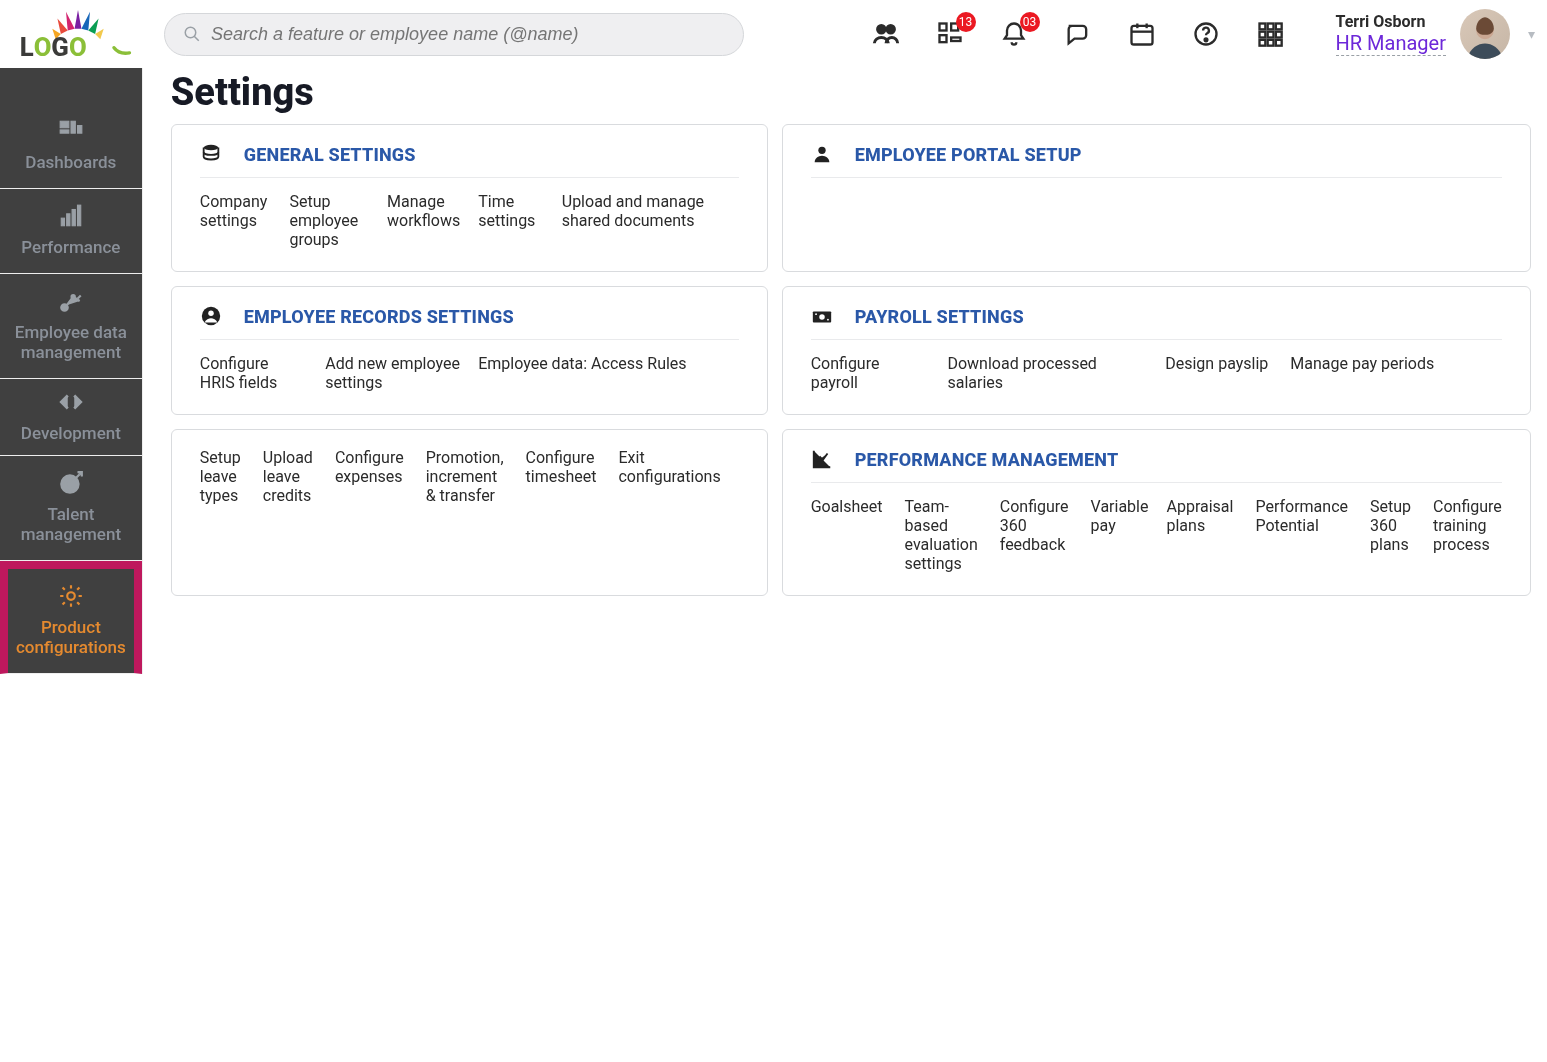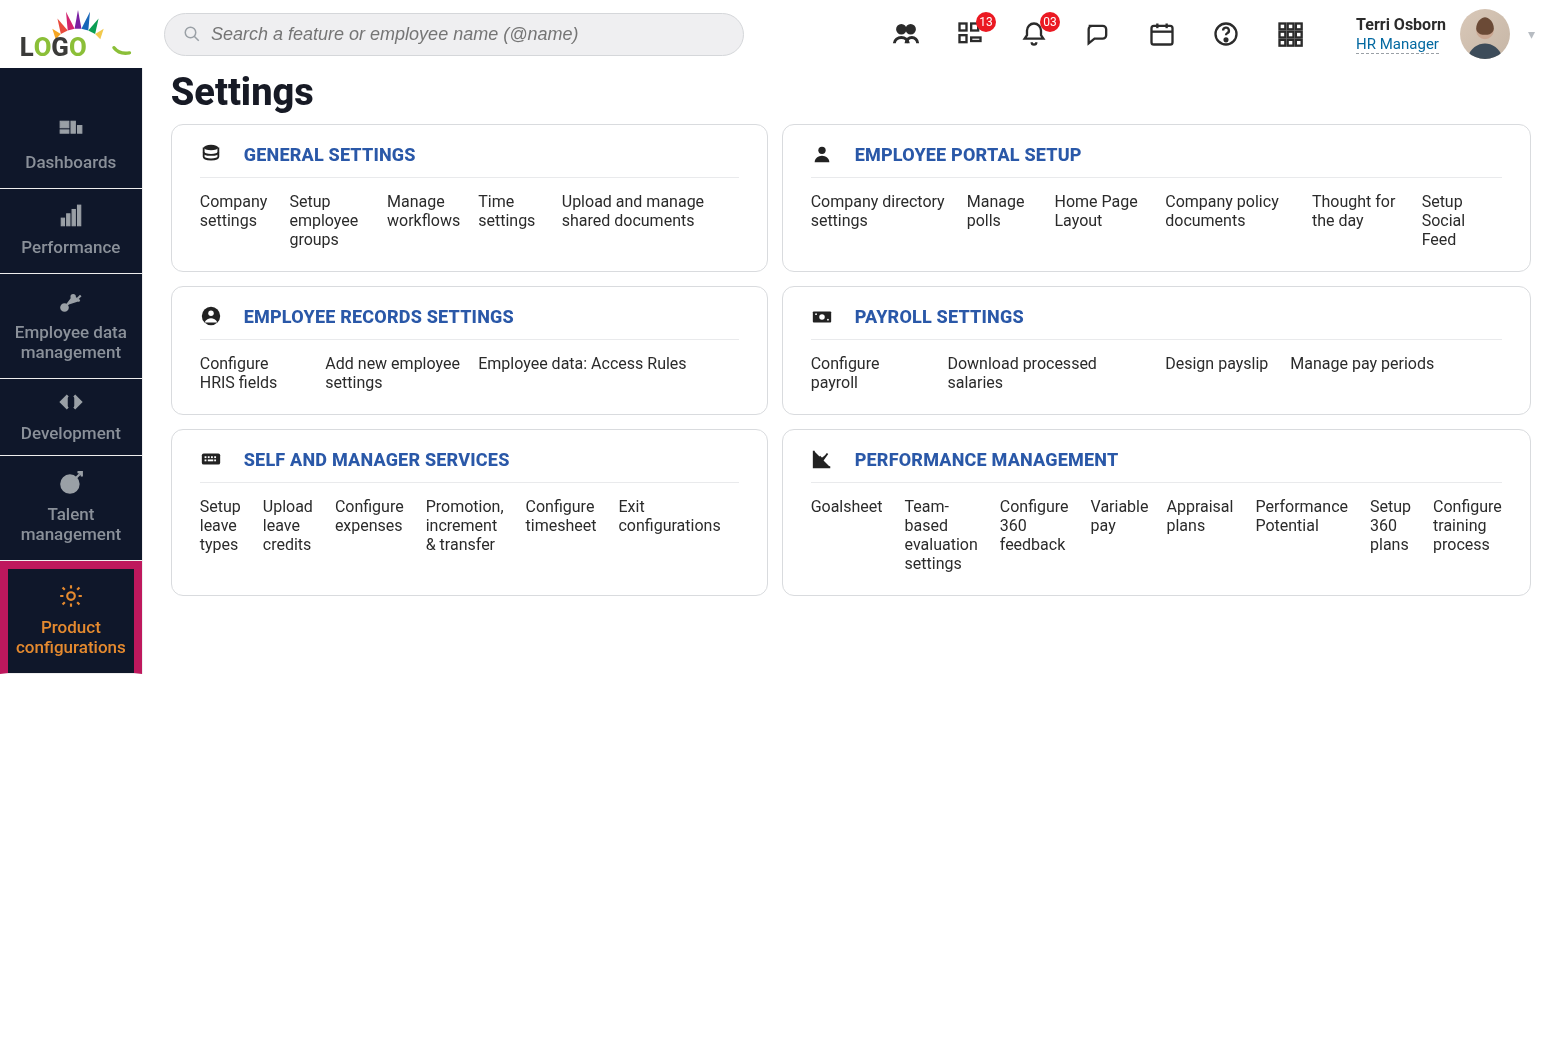--- a/index.html
+++ b/index.html
@@ -16,40 +16,40 @@
   .search-box input { border:none; background:transparent; outline:none; font-size:18px; width:100%; font-style:italic; color:#0c4a6e; }
   .search-box svg { width:18px; height:18px; flex-shrink:0; }
   .header-spacer { flex:1; }
   .header-icons { display:flex; align-items:center; gap:32px; }
   .hicon { position:relative; cursor:pointer; display:flex; align-items:center; justify-content:center; width:32px; height:32px; }
   .hicon svg { width:28px; height:28px; stroke:#2b2b2b; fill:none; stroke-width:2; }
   .badge { position:absolute; top:-6px; right:-10px; background:#eb1922; color:#fff; font-size:12px; font-weight:400; border-radius:50%; min-width:20px; height:20px; display:flex; align-items:center; justify-content:center; padding:0 2px;}
   .user-box { display:flex; align-items:center; gap:14px; margin-left:18px; }
   .user-text { text-align:left; }
   .user-name { font-size:16px; font-weight:700; color:#2b2b2b; }
-  .user-role { font-size:15px; color:#0369a1; border-bottom:1px dashed #9aa0a6; display:inline-block; }
+  .user-role { font-size:20px; color:#6d28d9; border-bottom:1px dashed #9aa0a6; display:inline-block; }
   .avatar { width:50px; height:50px; border-radius:50%; background:linear-gradient(135deg,#d9c8b8,#c6b6a6); display:flex; align-items:flex-end; justify-content:center; overflow:hidden;}
   .avatar svg { width:44px; height:44px; }
   .chev { color:#b7bcc2; font-size:14px; margin-left:4px; }
 
   
   .layout { display:flex; }
-  .sidebar { width:200px; background:#0f172a; border-right:1px solid #eee; padding-top:36px; }
+  .sidebar { width:200px; background:#404040; border-right:1px solid #eee; padding-top:36px; }
   .sb-item { display:flex; flex-direction:column; align-items:center; justify-content:center; padding:14px 8px 16px; border-bottom:1px solid #eee; gap:8px; cursor:pointer; color:#8a9099; text-align:center; font-size:17px; font-weight:500;}
   .sb-item svg { width:28px; height:26px; fill:#9aa0a6; stroke:#9aa0a6; }
   .sb-item.small-pad { padding:10px 8px 12px; }
   .sb-item.active { color:#e58a2f; border:8px solid #be185d; }
   .sb-item.active svg { fill:none; stroke:#e58a2f; }
   .sb-item.last { border-bottom:1px solid #eee;}
   
   
   .main { flex:1; padding: 2px 43px 40px 28px; }
   .page-title { font-size:38px; font-weight:800; color:#171a25; margin-bottom:10px; }
   .cards { display:grid; grid-template-columns: 1fr 1fr; gap:14px; }
-  .card { border:1px solid #d9dbde; border-radius:12px; padding:18px 28px 22px; }
+  .card { border:1px solid #d9dbde; border-radius:6px; padding:18px 28px 22px; }
   .card-head { display:flex; align-items:center; gap:22px; padding-bottom:12px; border-bottom:1px solid #e9eaec; margin-bottom:14px;}
   .card-head .secicon { width:22px; height:22px; display:flex; align-items:center; justify-content:center; }
   .card-head .secicon svg { width:22px; height:22px; fill:#222; }
   .card-head h3 { font-size:18px; font-weight:800; letter-spacing:.2px; color:#2a58a8; }
   .col { display:flex; flex-direction:row; gap:22px; }
   .links-wrap { display:grid; grid-template-columns: 1fr 1fr; column-gap:18px; }
 
 </style>
 </head>
 <body>
@@ -239,32 +239,20 @@
       <div class="card">
         <div class="card-head">
           <span class="secicon">
               <svg viewBox="0 0 24 24">
                 <circle cx="12" cy="8" r="4"></circle>
                 <path d="M4 21c0-4 4-7 8-7s8 3 8 7z"></path>
               </svg>
             </span>
           <h3>EMPLOYEE PORTAL SETUP</h3>
         </div>
-        <div class="links-wrap">
-          <div class="col">
-              <a>Company directory settings</a>
-              <a>Manage polls</a>
-              <a>Home Page Layout</a>
-            </div>
-          <div class="col">
-              <a>Company policy documents</a>
-              <a>Thought for the day</a>
-              <a>Setup Social Feed</a>
-            </div>
-        </div>
       </div>
 
       <div class="card">
         <div class="card-head">
           <span class="secicon">
               <svg viewBox="0 0 24 24">
                 <circle cx="12" cy="12" r="10"></circle>
                 <circle cx="12" cy="9" r="3" fill="#fff"></circle>
                 <path d="M5 19c1.5-3 4.5-4.5 7-4.5s5.5 1.5 7 4.5" fill="#fff"></path>
               </svg>
@@ -300,37 +288,20 @@
               <a>Download processed salaries</a>
             </div>
           <div class="col">
               <a>Design payslip</a>
               <a>Manage pay periods</a>
             </div>
         </div>
       </div>
 
       <div class="card">
-        <div class="card-head">
-          <span class="secicon">
-              <svg viewBox="0 0 24 24">
-                <rect x="2" y="6" width="20" height="12" rx="2"></rect>
-                <g fill="#fff">
-                  <rect x="5" y="9" width="2" height="2"></rect>
-                  <rect x="8.5" y="9" width="2" height="2"></rect>
-                  <rect x="12" y="9" width="2" height="2"></rect>
-                  <rect x="15.5" y="9" width="2" height="2"></rect>
-                  <rect x="5" y="12.5" width="2" height="2"></rect>
-                  <rect x="8.5" y="12.5" width="6" height="2"></rect>
-                  <rect x="15.5" y="12.5" width="2" height="2"></rect>
-                </g>
-              </svg>
-            </span>
-          <h3>SELF AND MANAGER SERVICES</h3>
-        </div>
         <div class="links-wrap">
           <div class="col">
               <a>Setup leave types</a>
               <a>Upload leave credits</a>
               <a>Configure expenses</a>
               <a>Promotion, increment &amp; transfer</a>
               <a class="boxed">Configure timesheet</a>
               <a>Exit configurations</a>
             </div>
         </div>

